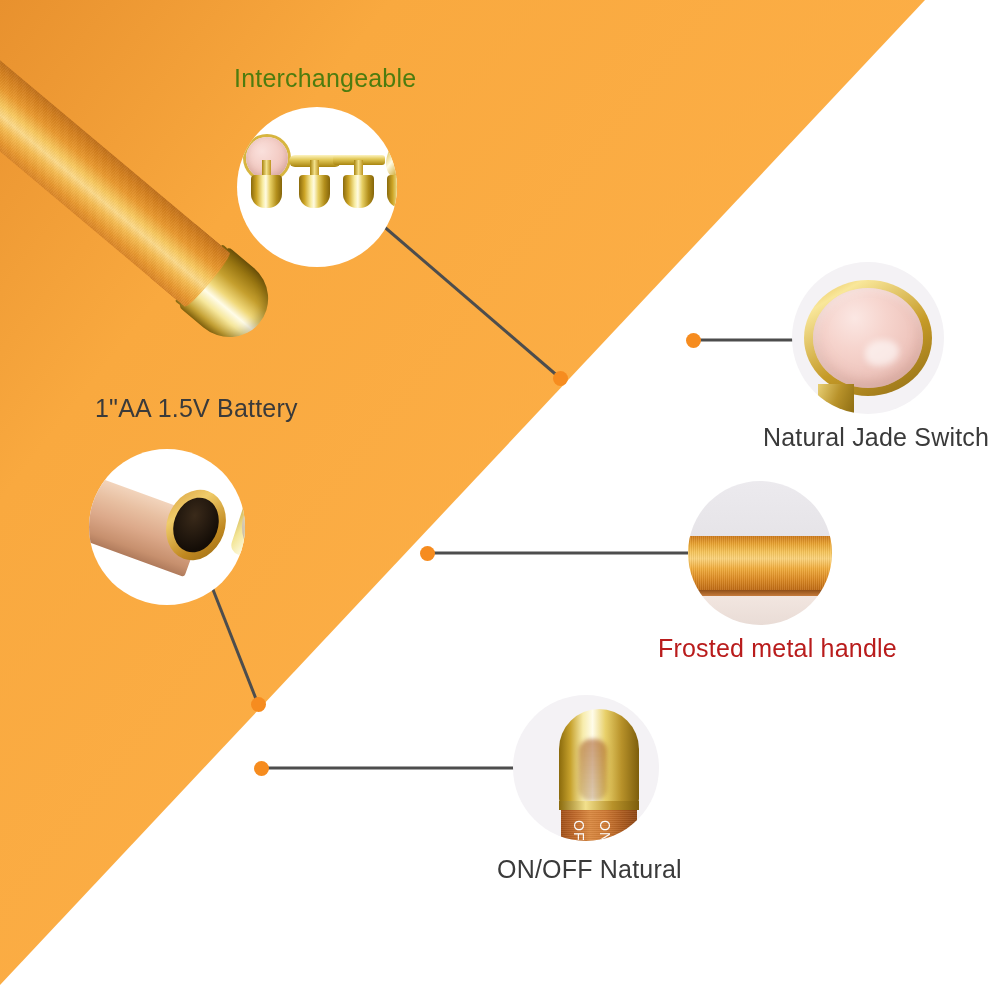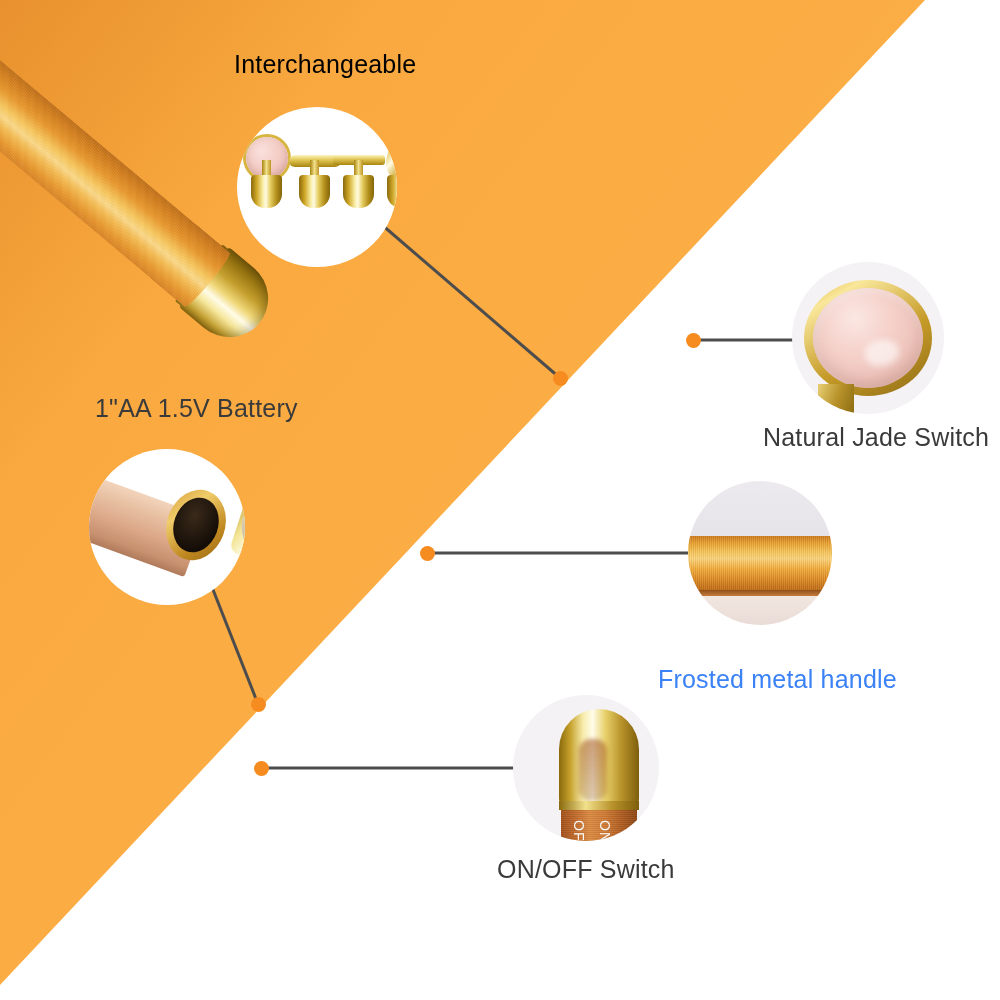--- a/index.html
+++ b/index.html
@@ -385,21 +385,21 @@
       <div class="head-tbar head-tbar-flat"></div>
       <div class="head-stem"></div>
       <div class="head-base"></div>
     </div>
     <div class="head-item" style="left:150px; top:40px;">
       <div class="head-point"></div>
 
       <div class="head-base"></div>
     </div>
   </div>
-  <div class="label label-dark" id="label-interchangeable" style="left: 234px; top: 50px; color: #000000;">Interchangeable</div>
+  <div class="label label-dark" id="label-interchangeable" style="left: 234px; top: 64px; color: #4d7c0f;">Interchangeable</div>
   <div class="dot" id="dot-interchangeable" style="left: 560px; top: 378px; background: rgb(246, 140, 31);"></div>
 
   <div class="callout-circle" id="circle-battery" style="left: 89px; top: 449px; width: 156px; height: 156px;">
     <div class="bat-tube"></div>
     <div class="bat-mouth">
       <div class="bat-hole"></div>
     </div>
     <div class="bat-cap">
       <div class="bat-cap-face">
         
@@ -426,29 +426,29 @@
   </div>
   <div class="label label-gray" id="label-jade-stone" style="left: 763px; top: 423px; color: rgb(58, 58, 58);">Natural Jade Switch</div>
   <div class="dot" id="dot-jade-stone" style="left: 693px; top: 340px; background: rgb(246, 140, 31);"></div>
 
   <div class="callout-circle" id="circle-frosted-handle" style="left: 688px; top: 481px; width: 144px; height: 144px;">
     <div class="frost-upper"></div>
     <div class="frost-bar"></div>
     <div class="frost-edge"></div>
     <div class="frost-lower"></div>
   </div>
-  <div class="label label-gray" id="label-frosted-handle" style="left: 658px; top: 634px; color: #3b82f6; margin-top: 31px;">Frosted metal handle</div>
+  <div class="label label-gray" id="label-frosted-handle" style="left: 658px; top: 634px; color: #b91c1c;">Frosted metal handle</div>
   <div class="dot" id="dot-frosted-handle" style="left: 427px; top: 553px; background: rgb(246, 140, 31);"></div>
 
   <div class="callout-circle circle-soft" id="circle-on-off-switch" style="left: 513px; top: 695px; width: 146px; height: 146px;">
     <div class="sw-bullet">
       <div class="sw-bullet-reflect"></div>
     </div>
     <div class="sw-ring"></div>
     <div class="sw-band">
       <span class="sw-word" style="left:26px; top:10px;">OFF</span>
       <span class="sw-word" style="left:52px; top:10px;">ON</span>
     </div>
   </div>
-  <div class="label label-gray" id="label-on-off-switch" style="left: 497px; top: 855px; color: rgb(58, 58, 58);">ON/OFF Switch</div>
+  <div class="label label-gray" id="label-on-off-switch" style="left: 497px; top: 855px; color: rgb(58, 58, 58);">ON/OFF Natural</div>
   <div class="dot" id="dot-on-off-switch" style="left: 261px; top: 768px; background: rgb(246, 140, 31);"></div>
 
 </div>
 
 </body></html>

